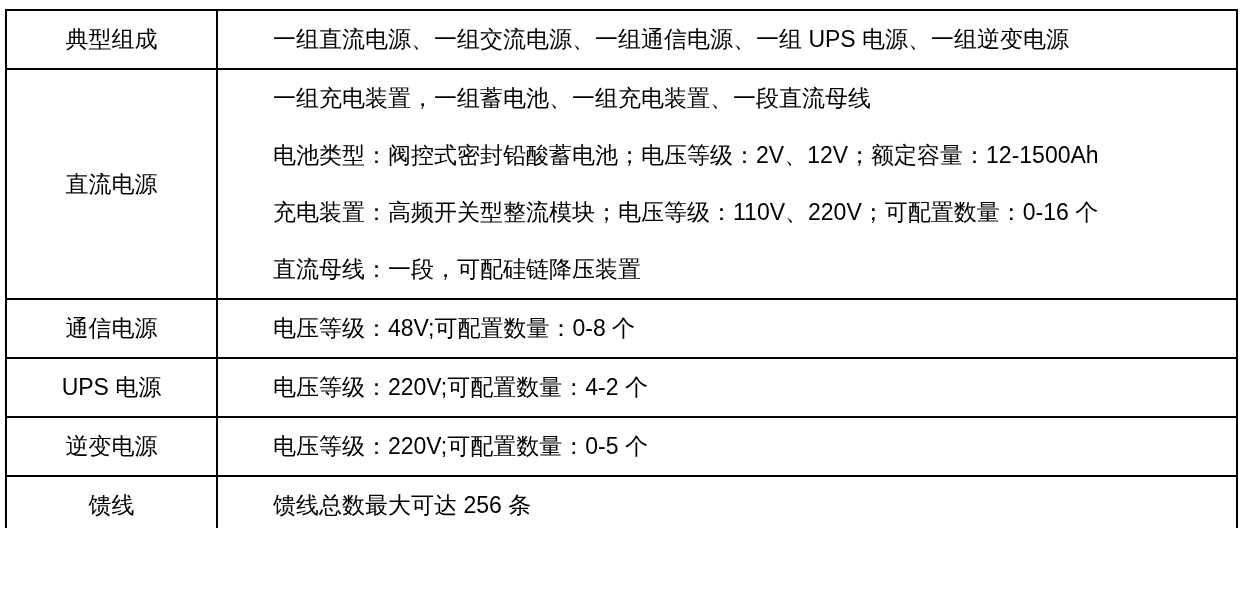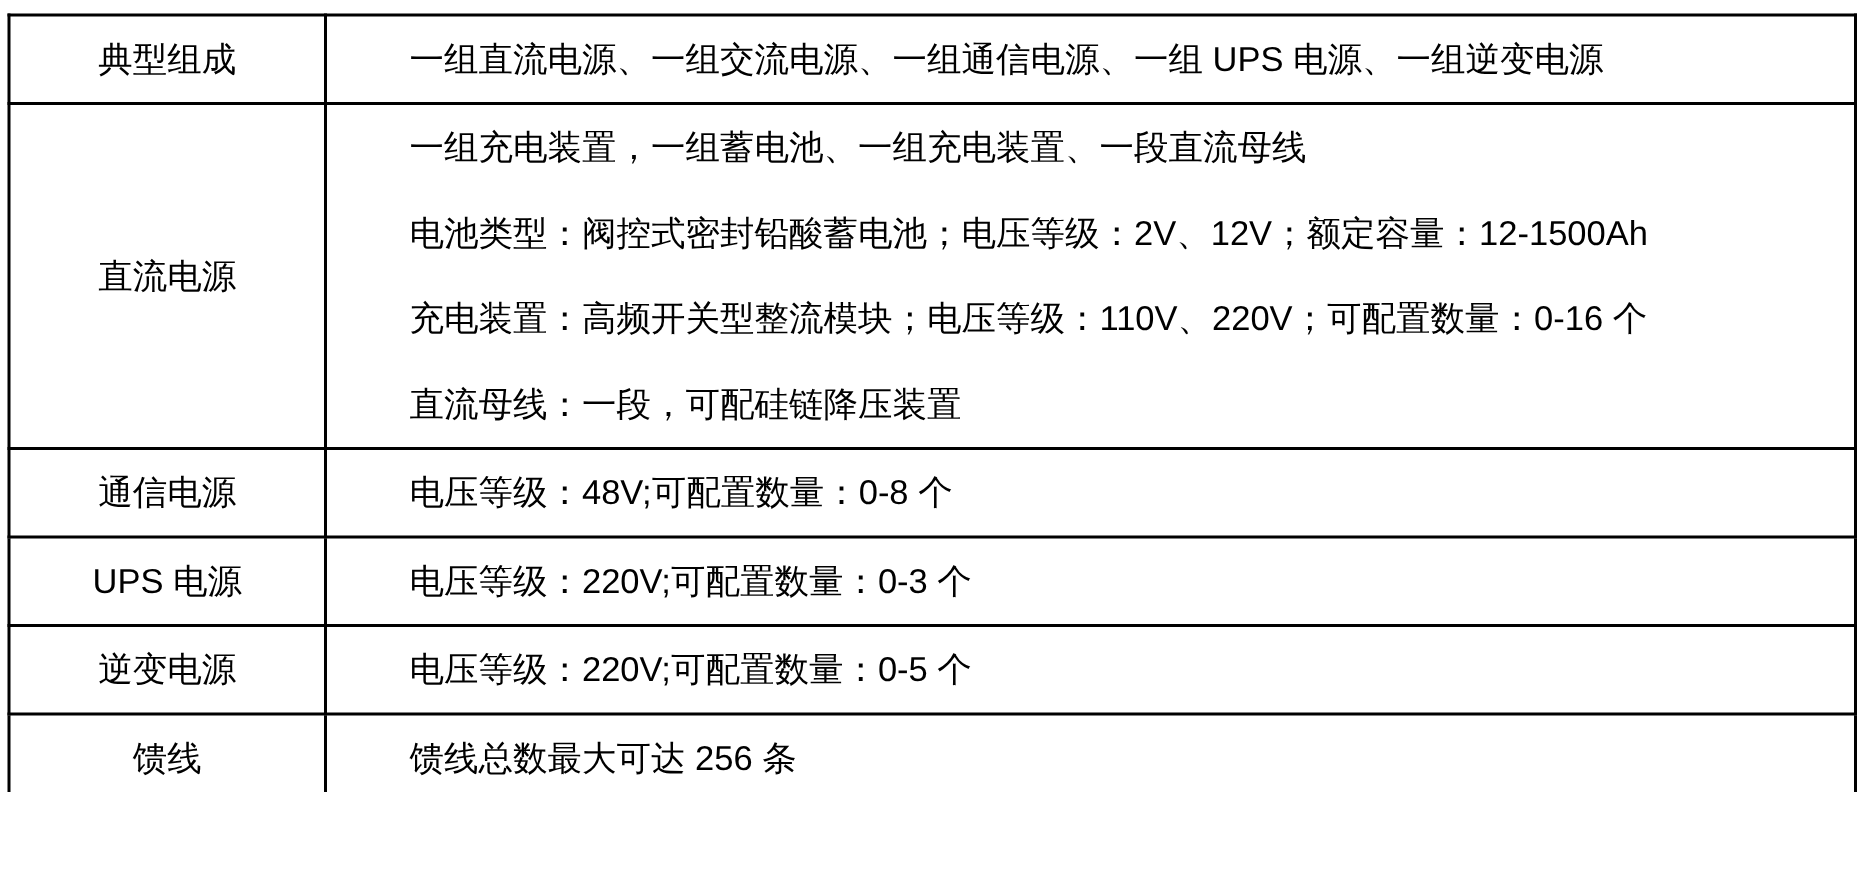--- a/index.html
+++ b/index.html
@@ -79,21 +79,21 @@
       </tr>
       <tr class="row-4">
         <td class="label-cell">通信电源</td>
         <td class="content-cell">
           <div class="content-line">电压等级：48V;可配置数量：0-8 个</div>
         </td>
       </tr>
       <tr class="row-5">
         <td class="label-cell">UPS 电源</td>
         <td class="content-cell">
-          <div class="content-line">电压等级：220V;可配置数量：0-3 个</div>
+          <div class="content-line">电压等级：220V;可配置数量：4-2 个</div>
         </td>
       </tr>
       <tr class="row-6">
         <td class="label-cell">逆变电源</td>
         <td class="content-cell">
           <div class="content-line">电压等级：220V;可配置数量：0-5 个</div>
         </td>
       </tr>
       <tr class="row-7">
         <td class="label-cell">馈线</td>

